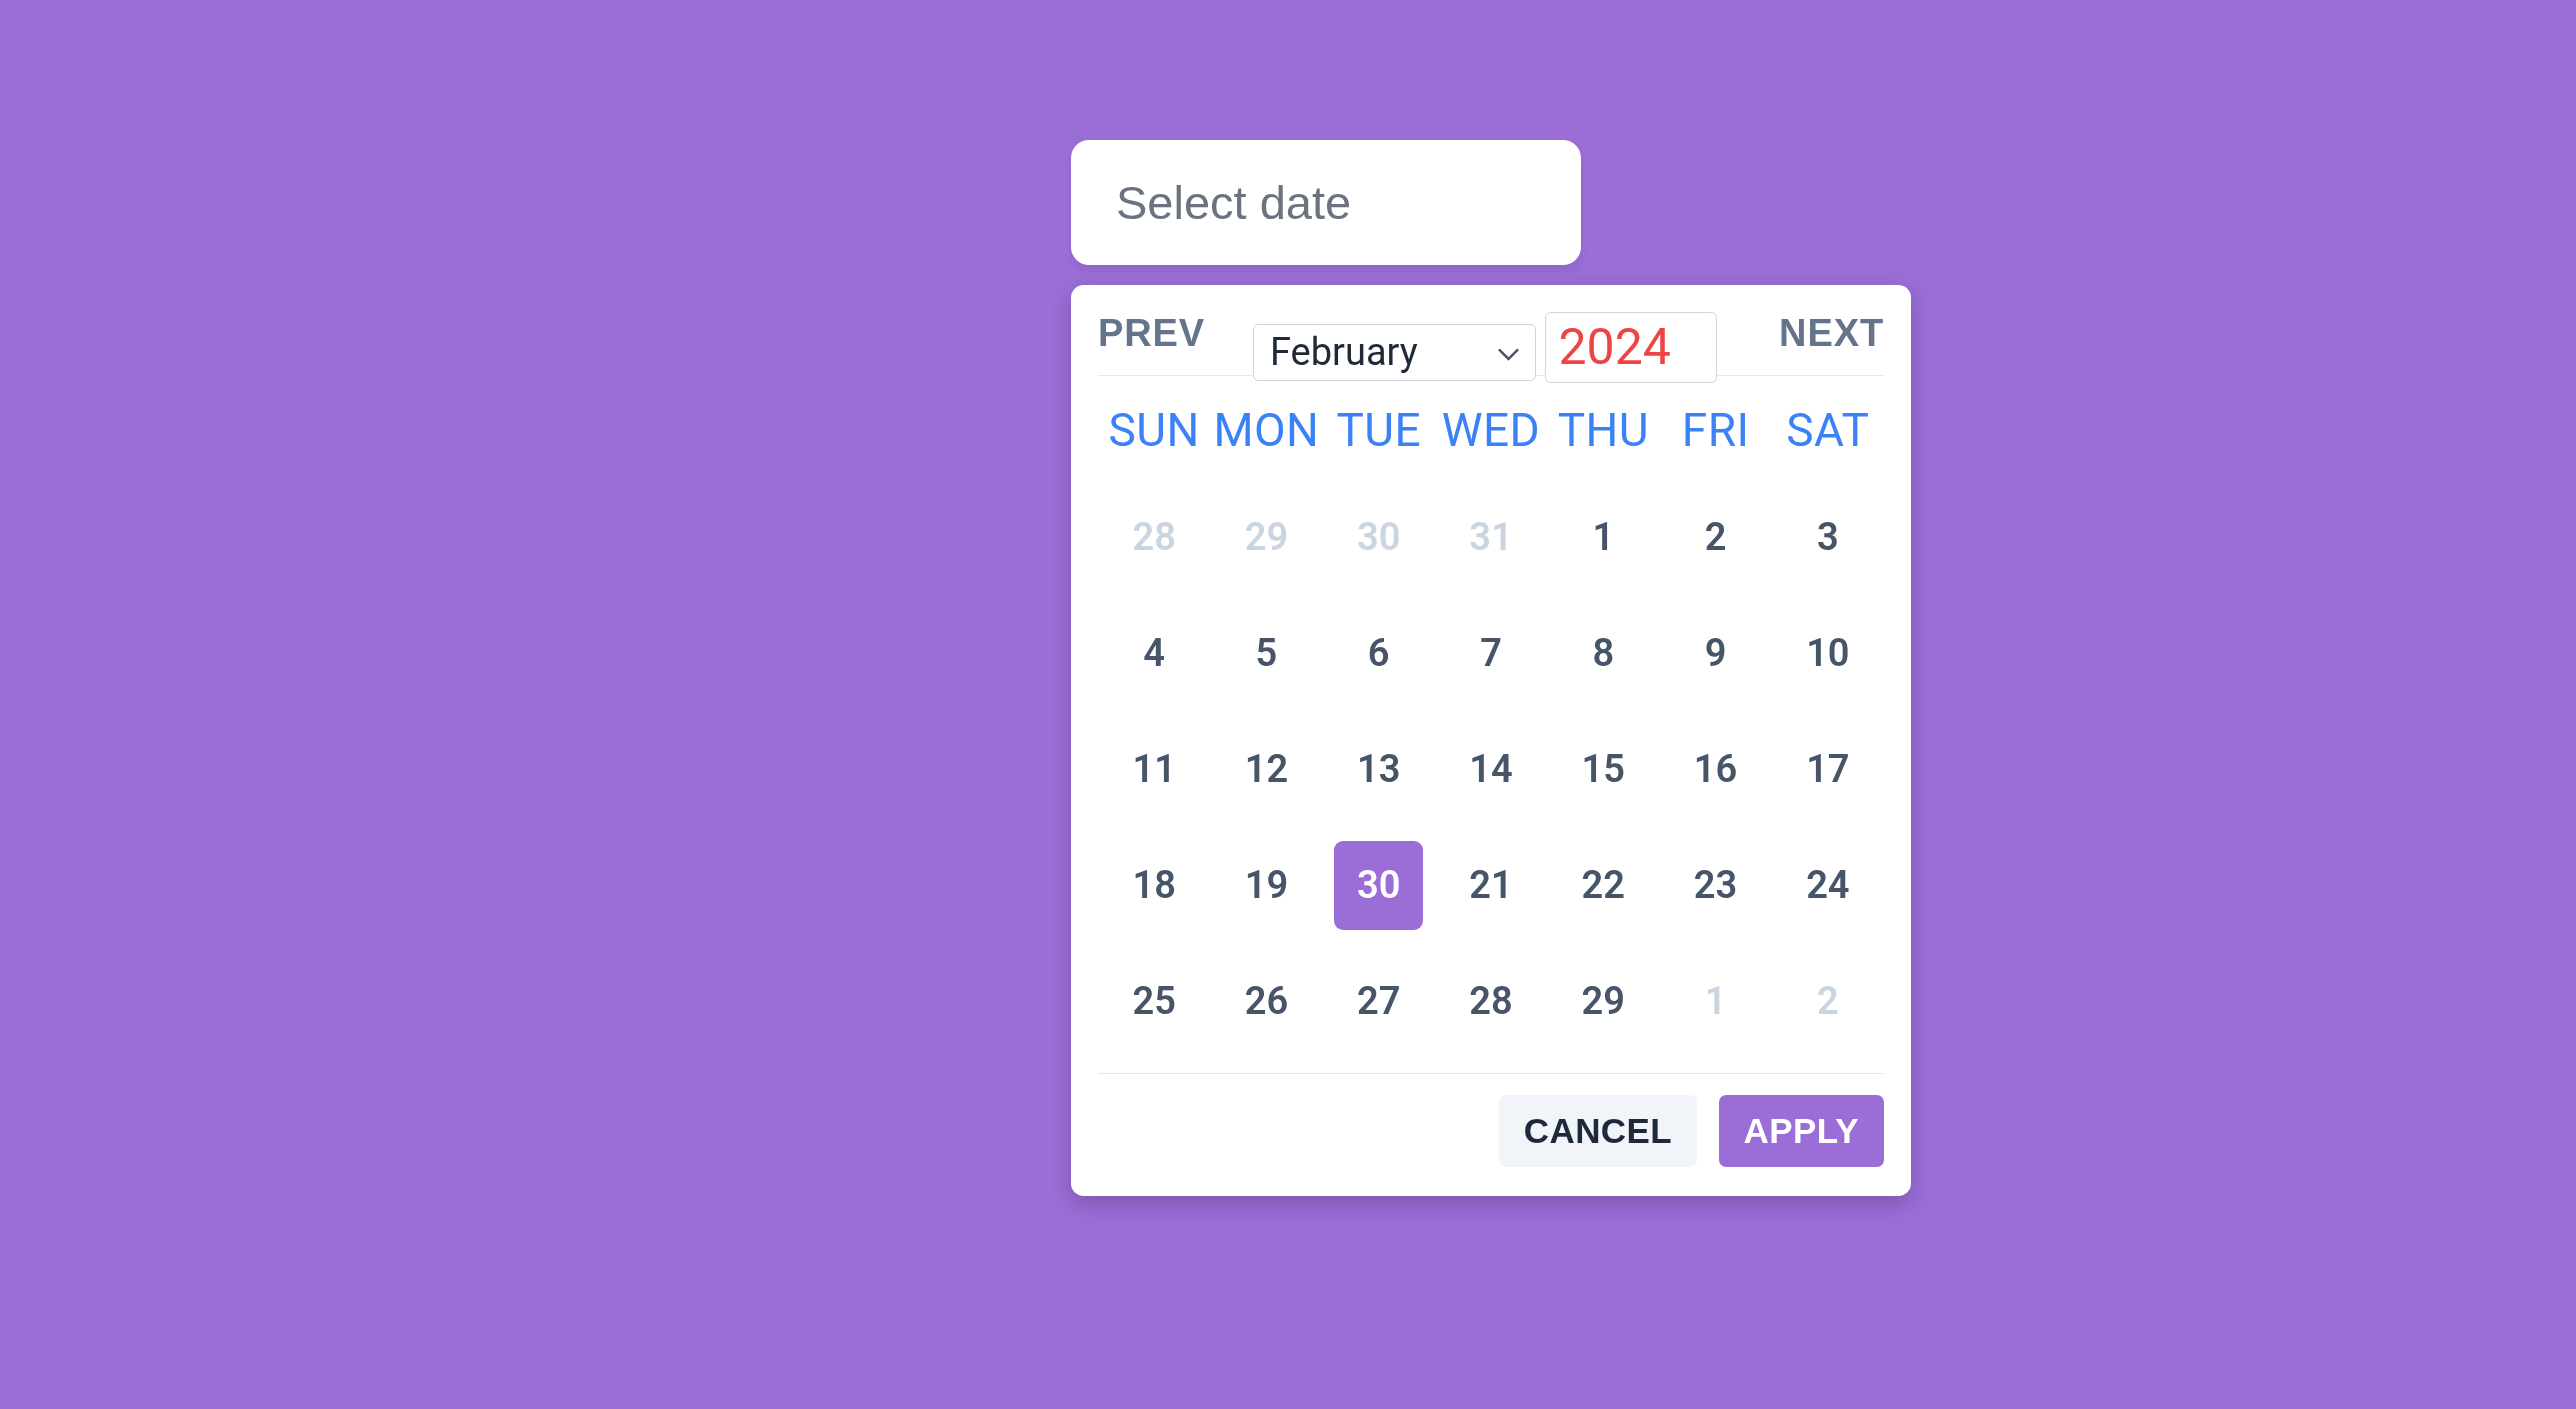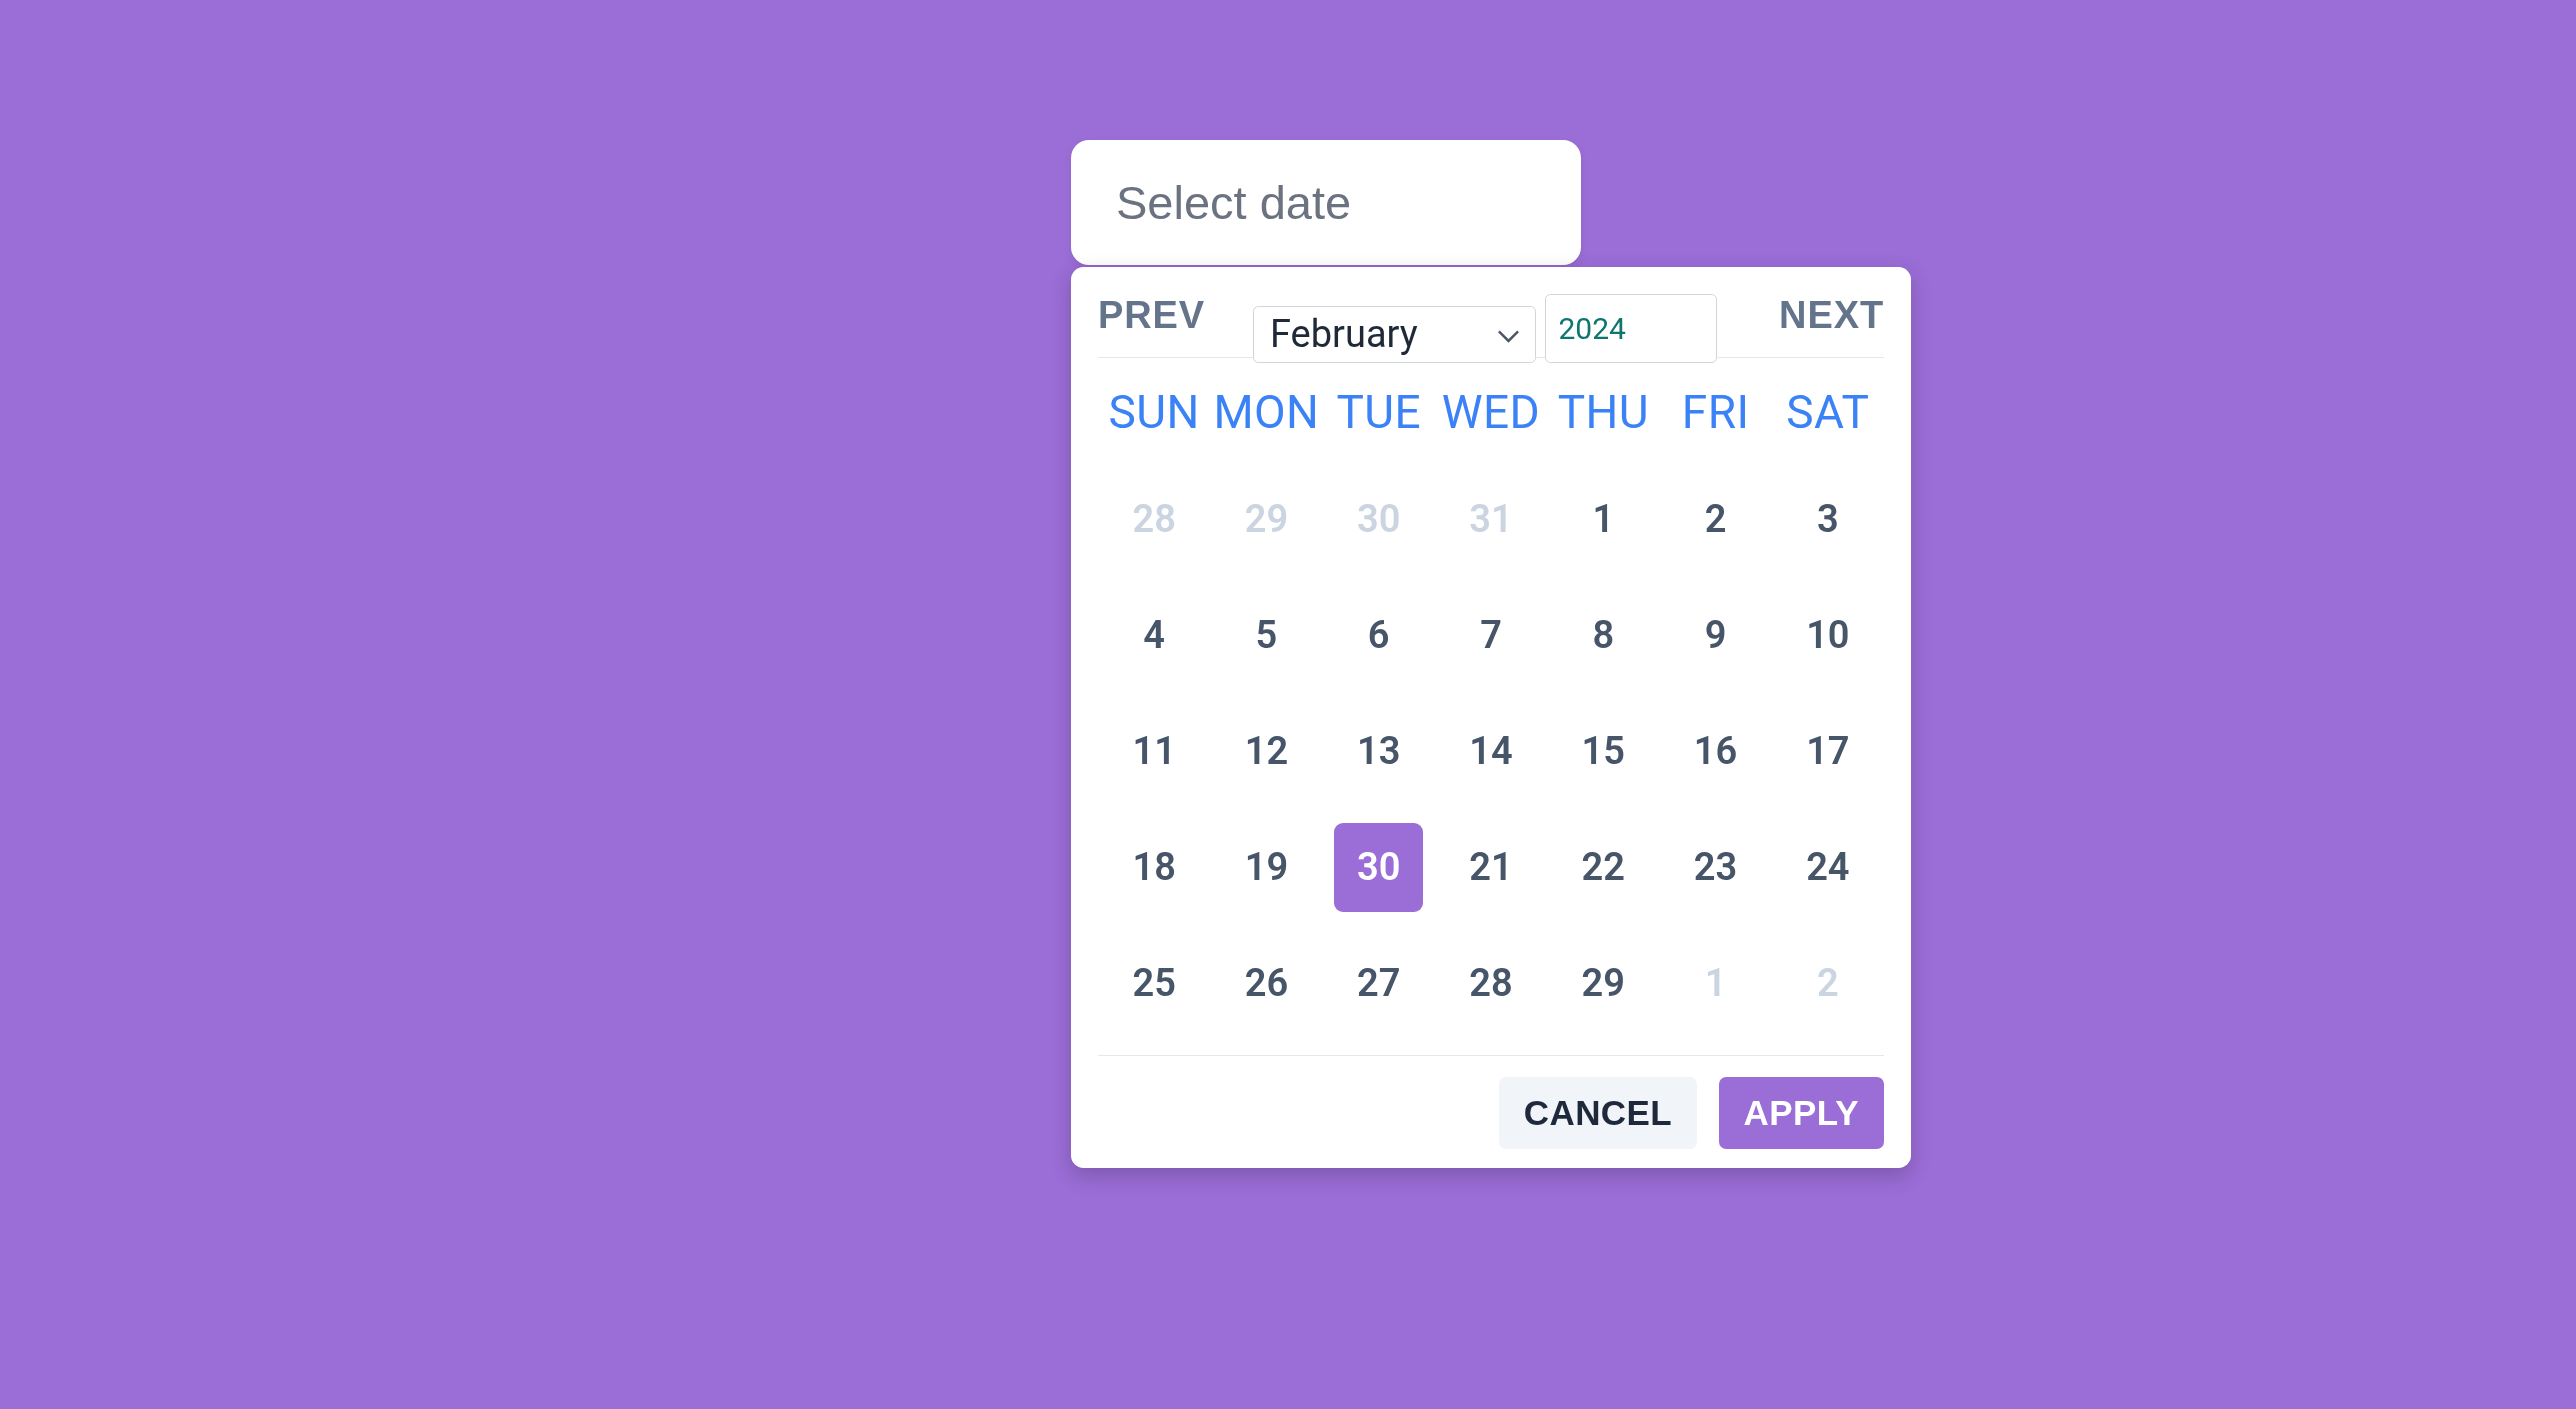--- a/index.html
+++ b/index.html
@@ -31,26 +31,26 @@
       box-shadow: 0 0 0 5.4px rgba(155, 109, 215, 0.5), 0 3.6px 7.2px rgba(0,0,0,0.15);
       outline: none;
     }
 
     .date-input::placeholder {
       color: #6B7280;
     }
 
     .calendar-panel {
       position: absolute;
-      top: 267px;
+      top: 285px;
       left: 1071px;
       width: 840px;
       background: #FFFFFF;
       border-radius: 12.5px;
-      padding: 27px 27px 19px 27px;
+      padding: 27px 27px 29px 27px;
       box-shadow: 0 7.2px 21.5px rgba(0,0,0,0.2);
     }
 
     .calendar-header {
       display: flex;
       align-items: center;
       justify-content: space-between;
       padding-bottom: 19.7px;
       border-bottom: 1.8px solid #E5E7EB;
     }
@@ -104,22 +104,22 @@
 
     .chevron-icon svg {
       width: 100%;
       height: 100%;
     }
 
     .year-input {
       background: #FFFFFF;
       border: 1.8px solid #D1D5DB;
       border-radius: 5.4px;
-      font-size: 30px;
-      color: #0f766e;
+      font-size: 50px;
+      color: #ef4444;
       padding: 5.4px 12.5px;
       width: 172px;
       font-family: inherit;
     }
 
     .weekdays {
       display: grid;
       grid-template-columns: repeat(7, 1fr);
       padding-top: 27px;
       padding-bottom: 9px;

